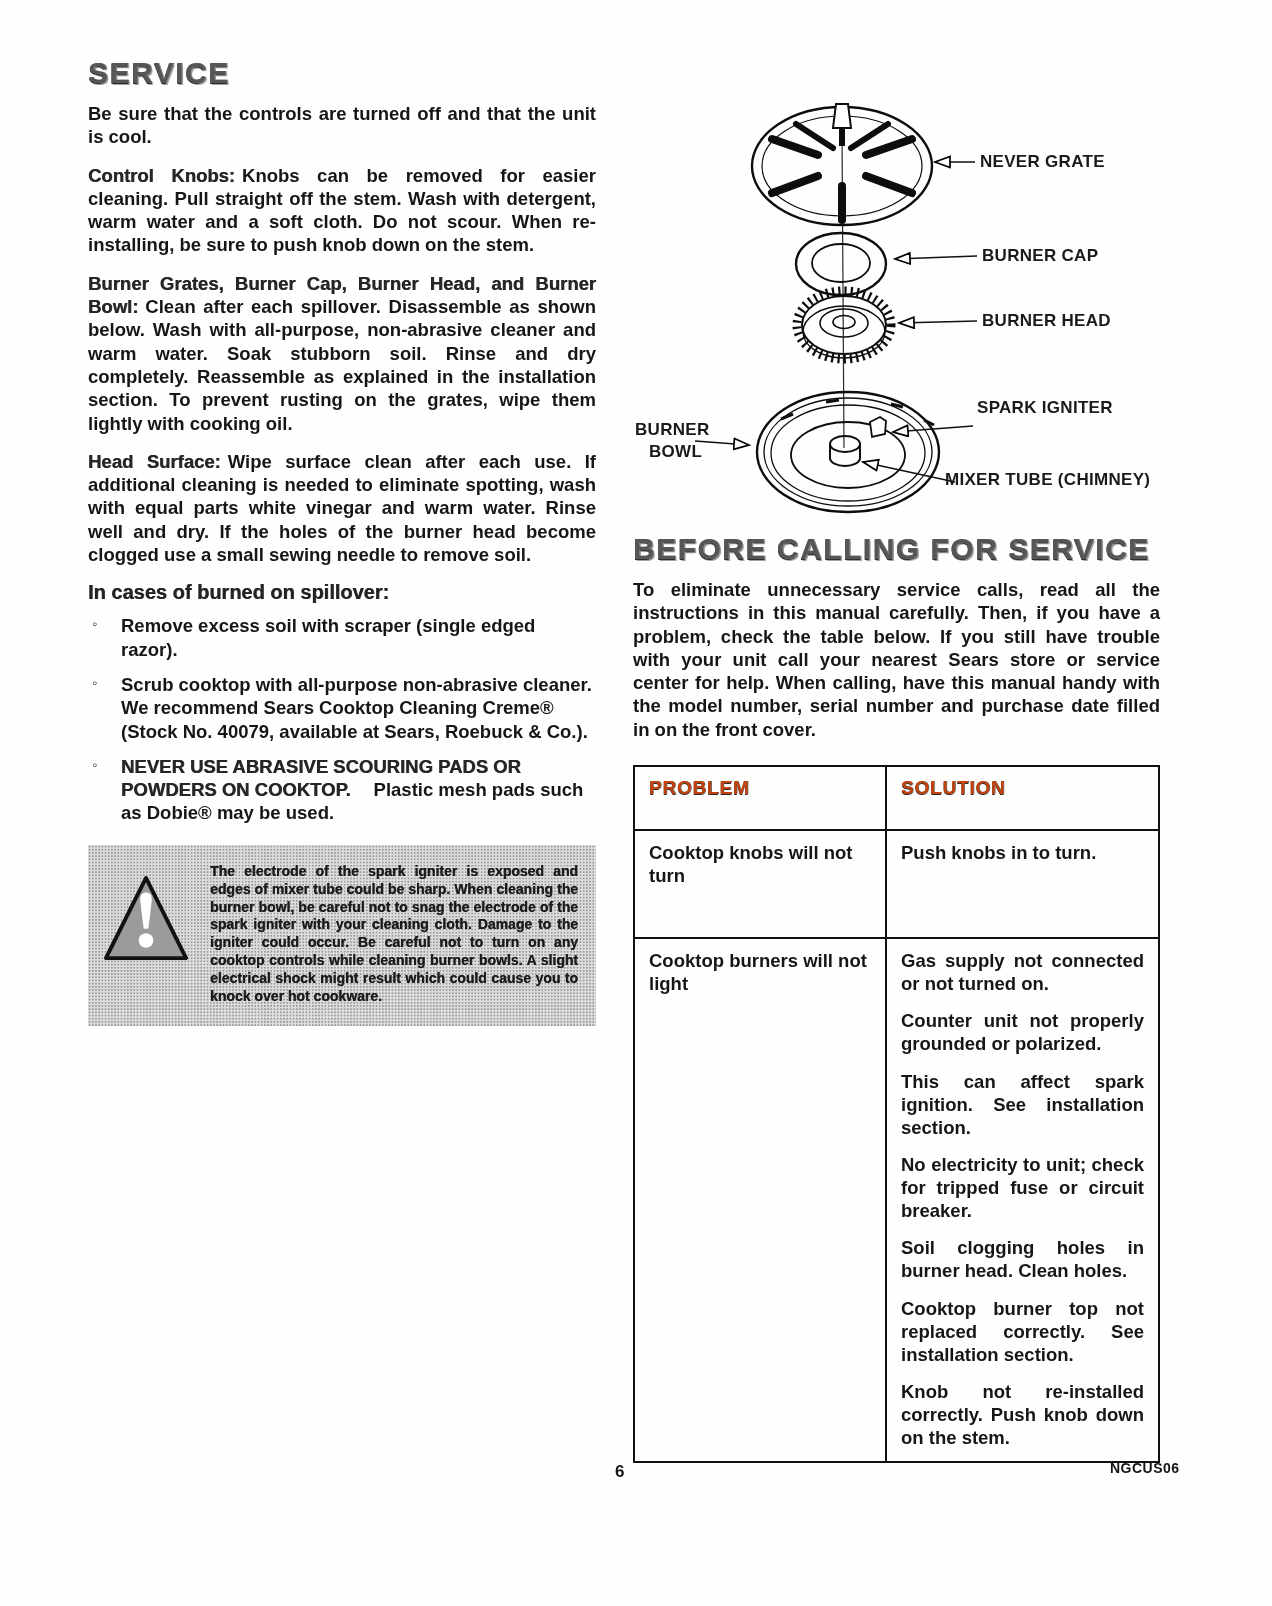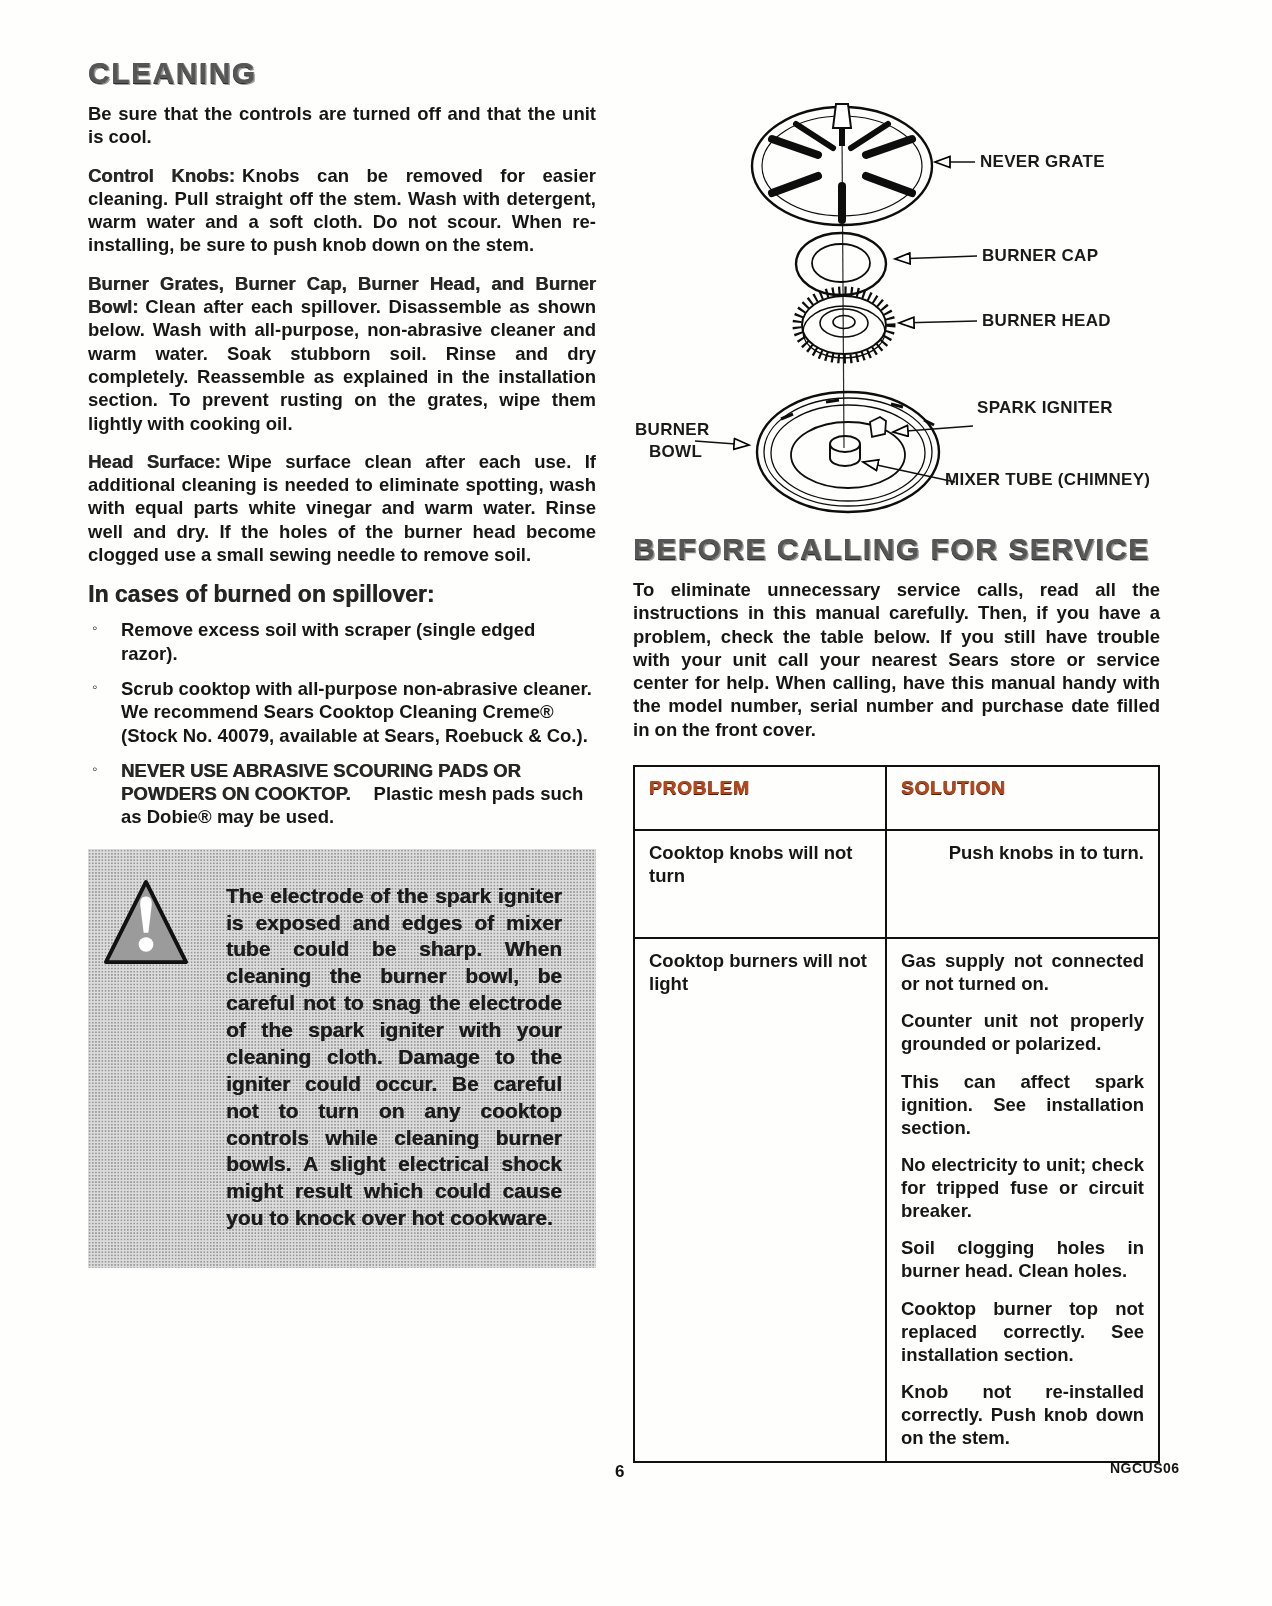--- a/index.html
+++ b/index.html
@@ -22,40 +22,40 @@
     text-shadow: 1px 0 0 #8b8b8b, 0 1px 0 #2e2e2e, 1.5px 1.5px 0 #a3a3a3;
   }
   .body, .li-text, .warn-text, .sol, .cell-text {
     font-size:18.5px; font-weight:700; line-height:1.26;
     text-align:justify; color:#161616;
   }
   .body { margin:0 0 15px 0; }
   .lead { color:#262626; text-shadow:0.5px 0 0 #4a4a4a; margin-right:7px; }
   .caps { color:#262626; text-shadow:0.5px 0 0 #4a4a4a; margin-right:23px; }
   .subhead {
-    margin:4px 0 10px 0; font-size:23px; font-weight:700;
+    margin:4px 0 10px 0; font-size:20px; font-weight:700;
     color:#242424; text-shadow:0.5px 0 0 #4a4a4a;
   }
   
   .bullets { list-style:none; margin:0 0 18px 0; padding:0; }
   .bullets li { position:relative; padding-left:33px; margin-bottom:12px; }
   .bullets .marker {
     position:absolute; left:4px; top:1px; font-size:15px; font-weight:700; color:#333;
   }
   
   .warning {
     margin-top:20px; padding:18px 18px 20px 14px;
     display:flex; align-items:flex-start; gap:20px;
     background-color:#dcdcdc;
     background-image: radial-gradient(circle, #969696 0.9px, rgba(0,0,0,0) 1px);
     background-size:3.2px 3.2px;
   }
   .warn-icon { flex:0 0 88px; padding-top:8px; }
   .warn-text {
-    margin:16px; font-size:21px; line-height:1.28; color:#1b1b1b;
+    margin:0; font-size:14px; line-height:1.28; color:#1b1b1b;
     text-shadow:0.4px 0 0 #3c3c3c;
   }
   
   .diagram { position:relative; width:527px; height:432px; }
   .diagram svg.drawing { position:absolute; left:0; top:0; }
   .dlabel {
     position:absolute; font-size:17px; font-weight:700; color:#1a1a1a;
     letter-spacing:0.3px; white-space:nowrap;
   }
   
@@ -70,32 +70,32 @@
   }
   .trouble th {
     font-size:19px; font-weight:700; letter-spacing:0.8px;
     color:#c2410c; text-shadow:0.8px 0 0 #6e6e6e, 0 0.8px 0 #2a2a2a;
     height:40px;
   }
   .trouble col.c1 { width:48%; }
   .trouble td.problem { height:84px; }
   .sol { margin:0 0 14px 0; font-size:18.5px; line-height:1.25; }
   .sol:last-child { margin-bottom:0; }
-  .cell-text { text-align:right; }
+  .cell-text { text-align:left; }
   
   .footer-num  { position:absolute; left:615px;  top:1462px; font-size:17px; font-weight:700; }
   .footer-code { position:absolute; left:1110px; top:1460px; font-size:14px; font-weight:700; letter-spacing:0.5px; }
 </style>
 </head>
 <body>
 
 <div class="page">
 
   <section class="col-left">
-    <h1 class="h-display">CLEANING</h1>
+    <h1 class="h-display">SERVICE</h1>
 
     <p class="body">Be sure that the controls are turned off and that the unit is cool.</p>
 
     <p class="body"><span class="lead">Control Knobs:</span><span>Knobs can be removed for easier cleaning. Pull straight off the stem. Wash with detergent, warm water and a soft cloth. Do not scour. When re-installing, be sure to push knob down on the stem.</span></p>
 
     <p class="body"><span class="lead">Burner Grates, Burner Cap, Burner Head, and Burner Bowl:</span><span>Clean after each spillover. Disassemble as shown below. Wash with all-purpose, non-abrasive cleaner and warm water. Soak stubborn soil. Rinse and dry completely. Reassemble as explained in the installation section. To prevent rusting on the grates, wipe them lightly with cooking oil.</span></p>
 
     <p class="body"><span class="lead">Head Surface:</span><span>Wipe surface clean after each use. If additional cleaning is needed to eliminate spotting, wash with equal parts white vinegar and warm water. Rinse well and dry. If the holes of the burner head become clogged use a small sewing needle to remove soil.</span></p>
 
     <h2 class="subhead">In cases of burned on spillover:</h2>

